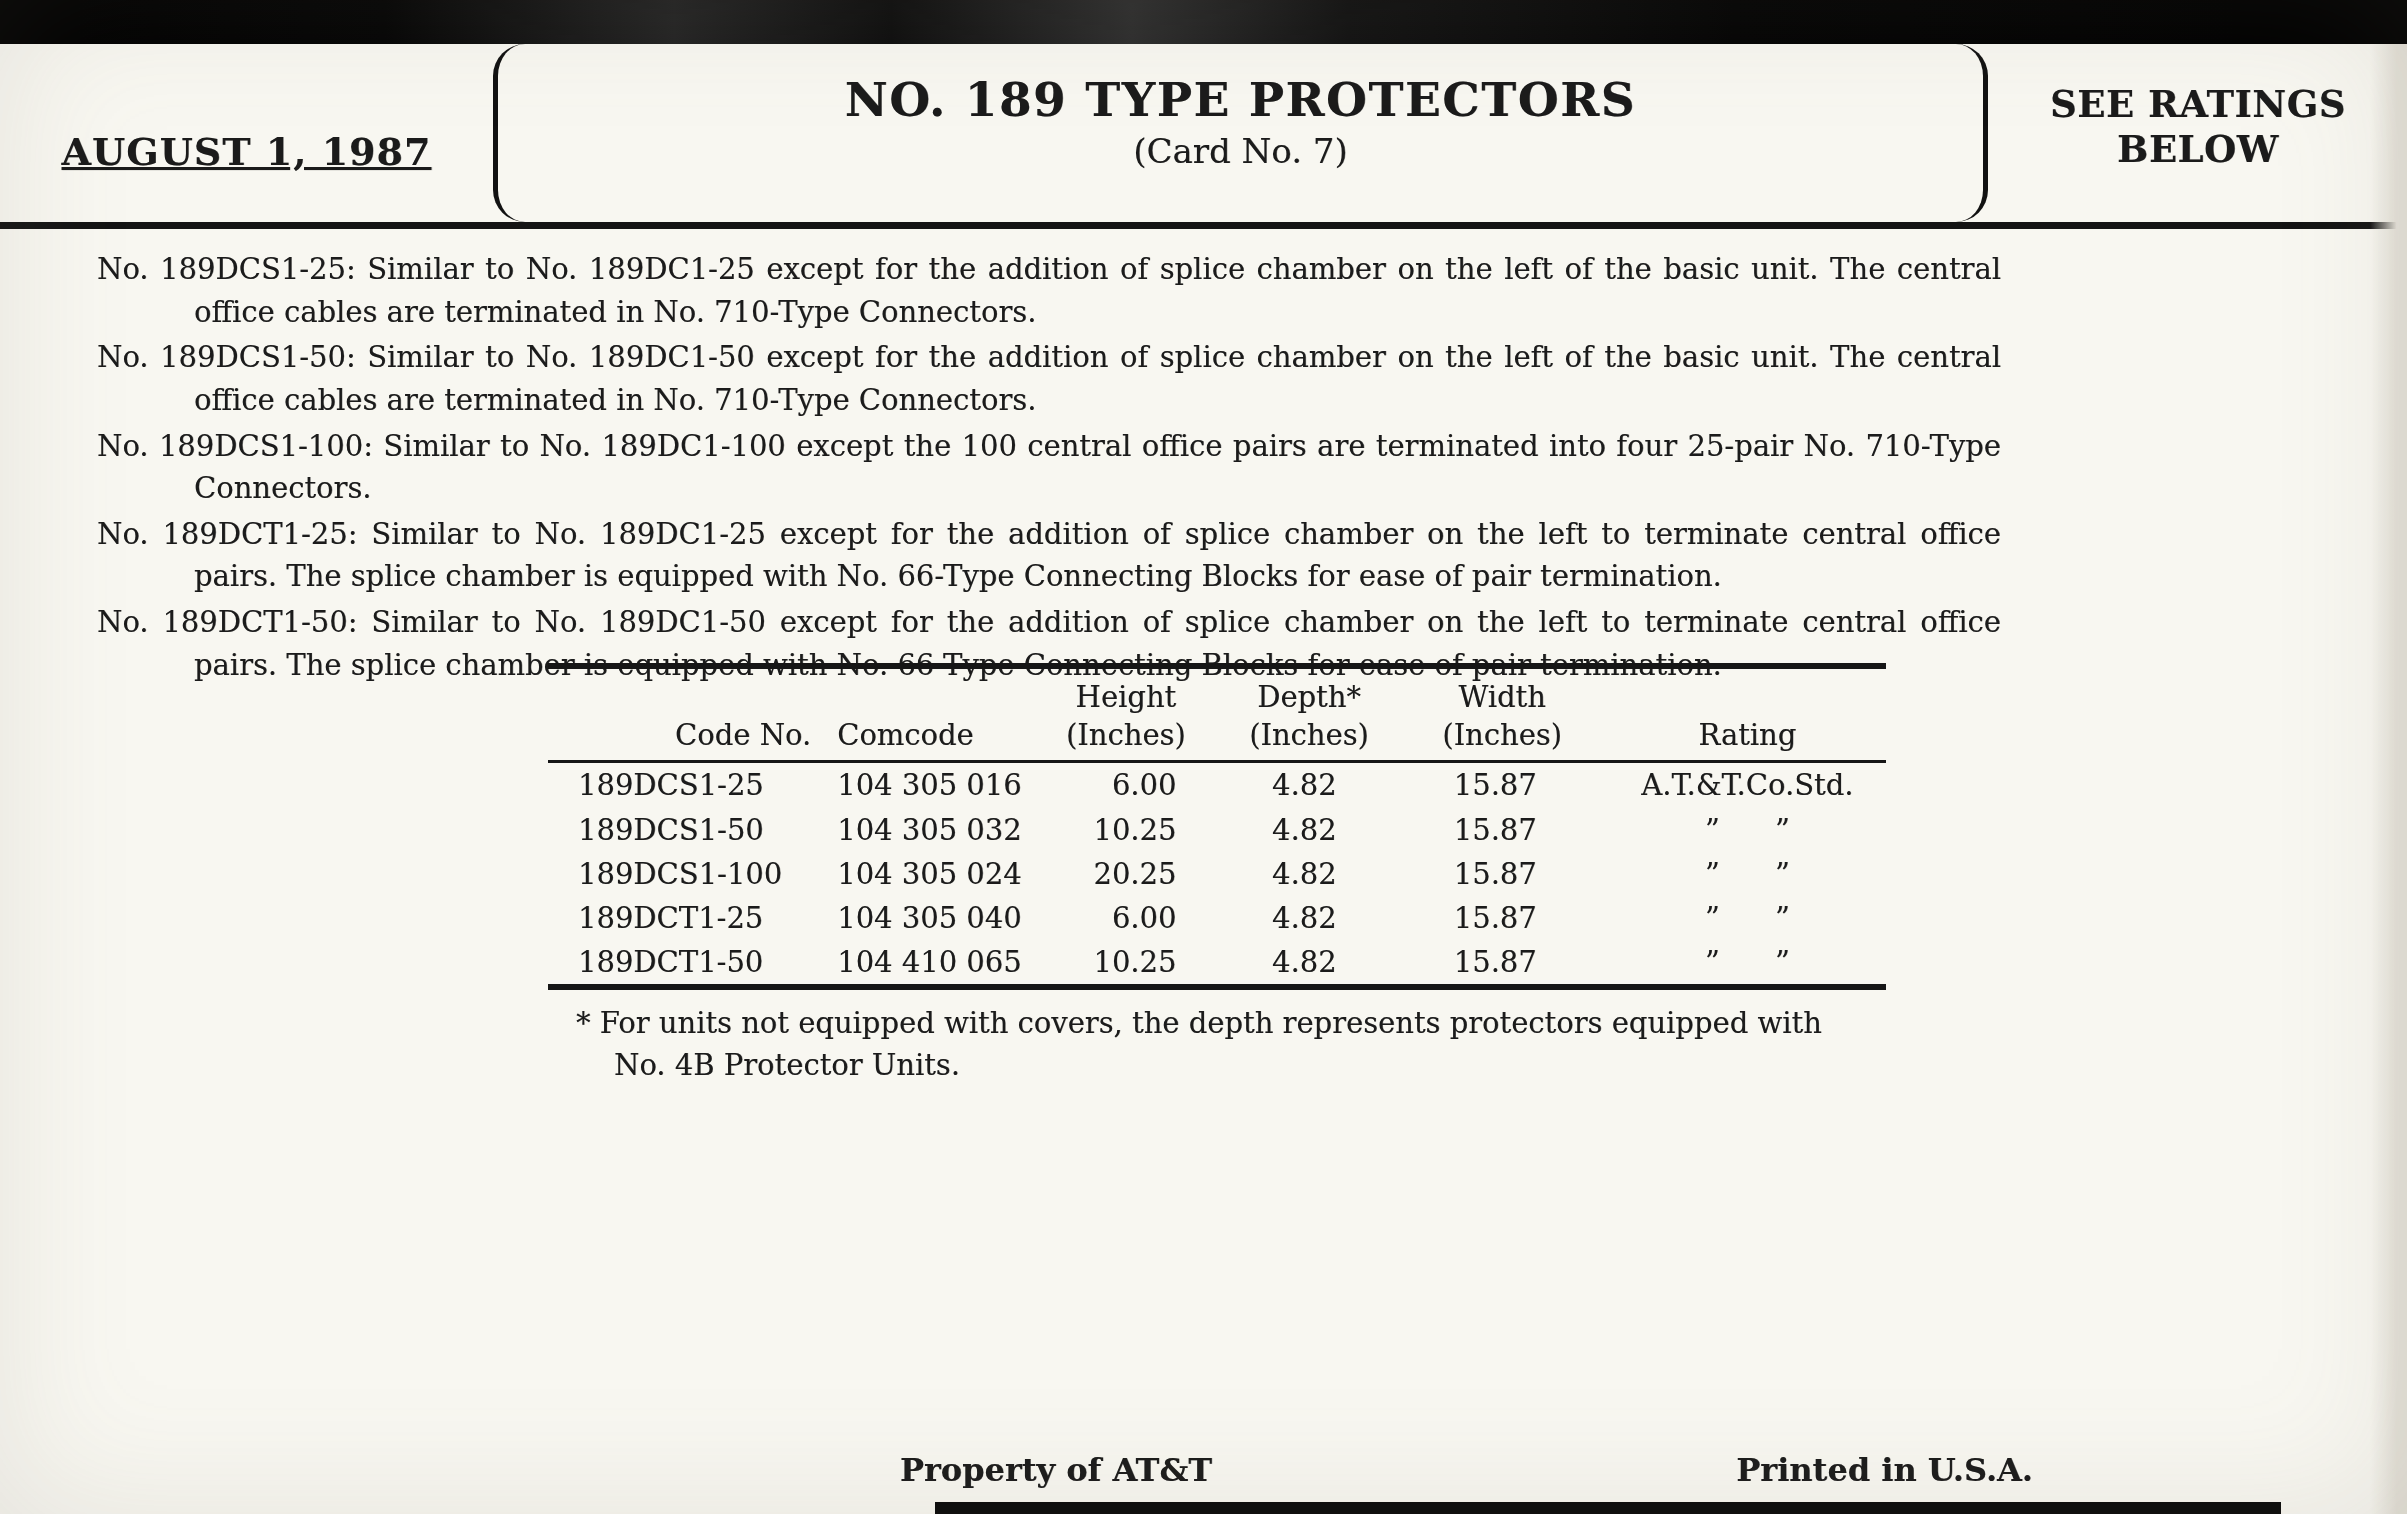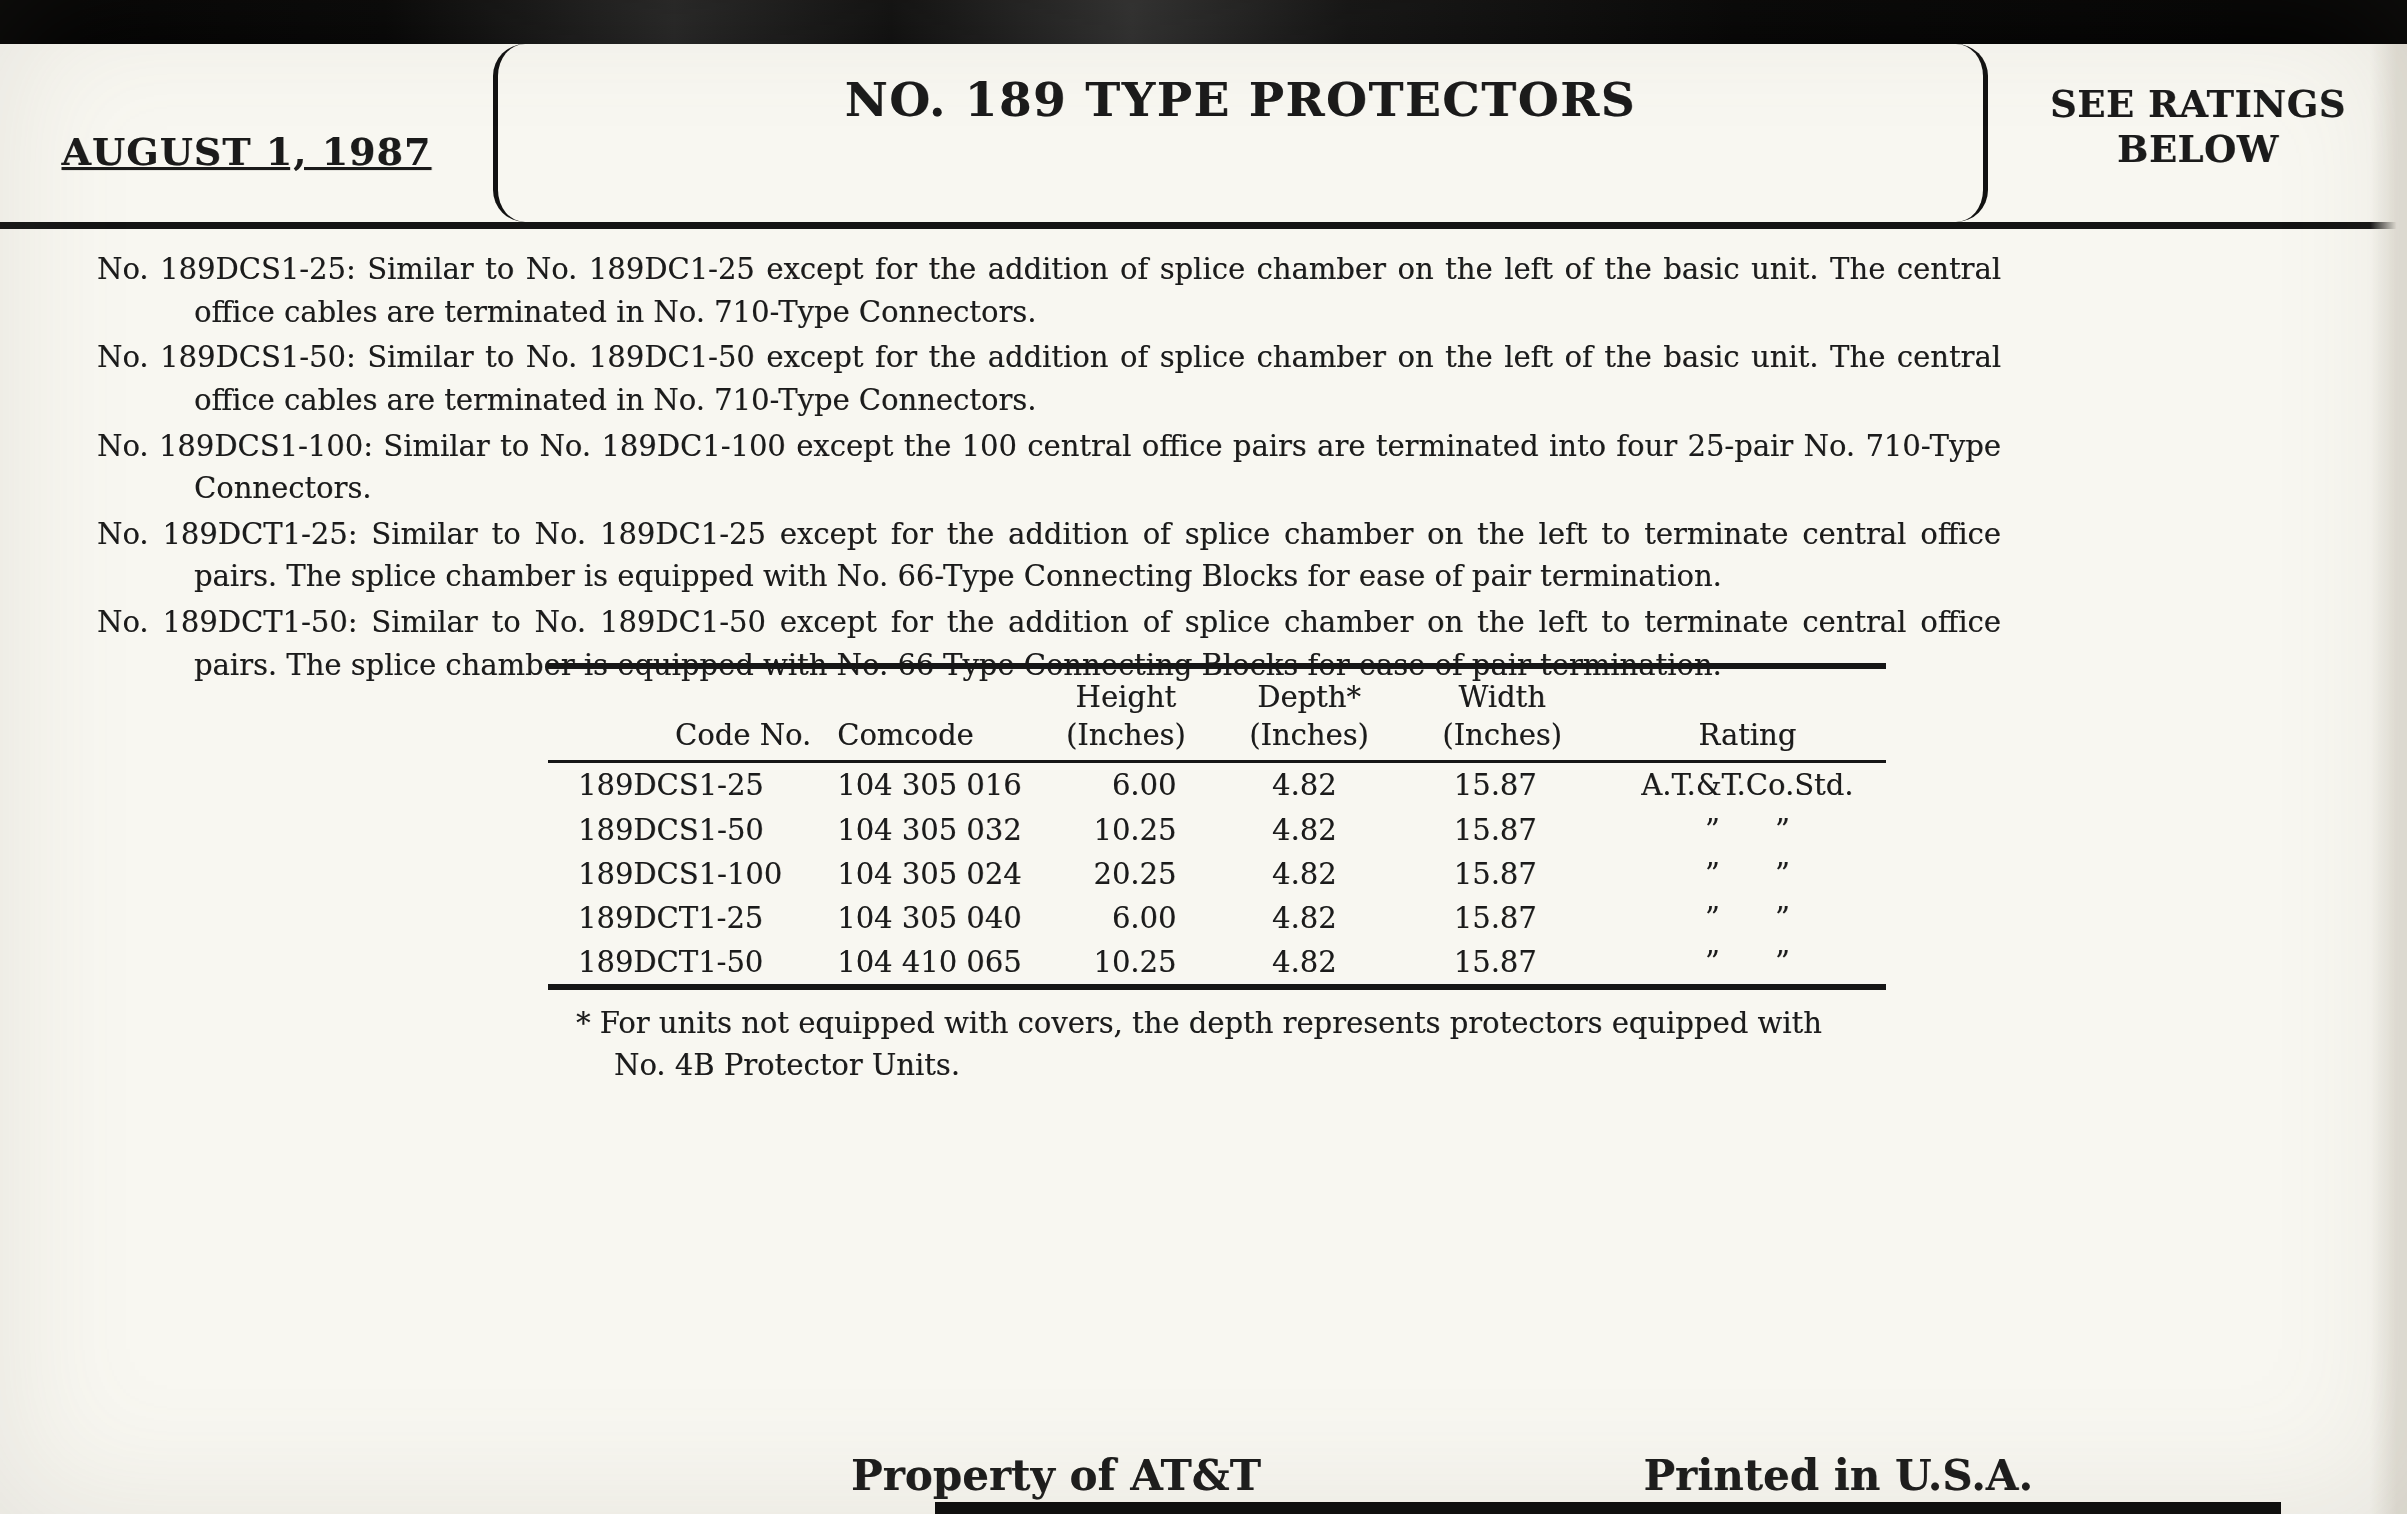--- a/index.html
+++ b/index.html
@@ -71,37 +71,38 @@
   td.comcode { text-align: left;  padding-left: 26px; }
   td.height  { text-align: right; padding-right: 46px; }
   td.depth   { text-align: right; padding-right: 59px; }
   td.width   { text-align: right; padding-right: 72px; }
   td.rating  { text-align: center; }
 
   .footnote { margin: 12px 0 0 28px; font-size: 29px; line-height: 1.45; }
   .footnote .fl2 { margin-left: 38px; }
 
   
-  .card-footer { position: absolute; top: 1451px; left: 0; width: 2112px; height: 50px; font-weight: bold; font-size: 42px; }
+  .card-footer { position: absolute; top: 1451px; left: 0; width: 2112px; height: 50px; font-weight: bold; font-size: 32px; }
   .footer-center { position: absolute; left: 50%; transform: translateX(-50%); }
   .footer-right { position: absolute; right: 79px; }
 </style>
 </head>
 <body>
 
 <div class="page">
 
   <div class="top-strip"></div>
 
   <header class="card-header">
     <div class="date-cell">
       <span class="date-text">AUGUST 1, 1987</span>
     </div>
     <div class="title-cell">
       <div class="card-title">NO. 189 TYPE PROTECTORS</div>
+      <div class="card-subtitle">(Card No. 7)</div>
     </div>
     <div class="ratings-cell">
       <div>SEE RATINGS</div>
       <div>BELOW</div>
     </div>
   </header>
   <div class="thick-rule"></div>
 
   <main class="descriptions">
     <p class="desc">

